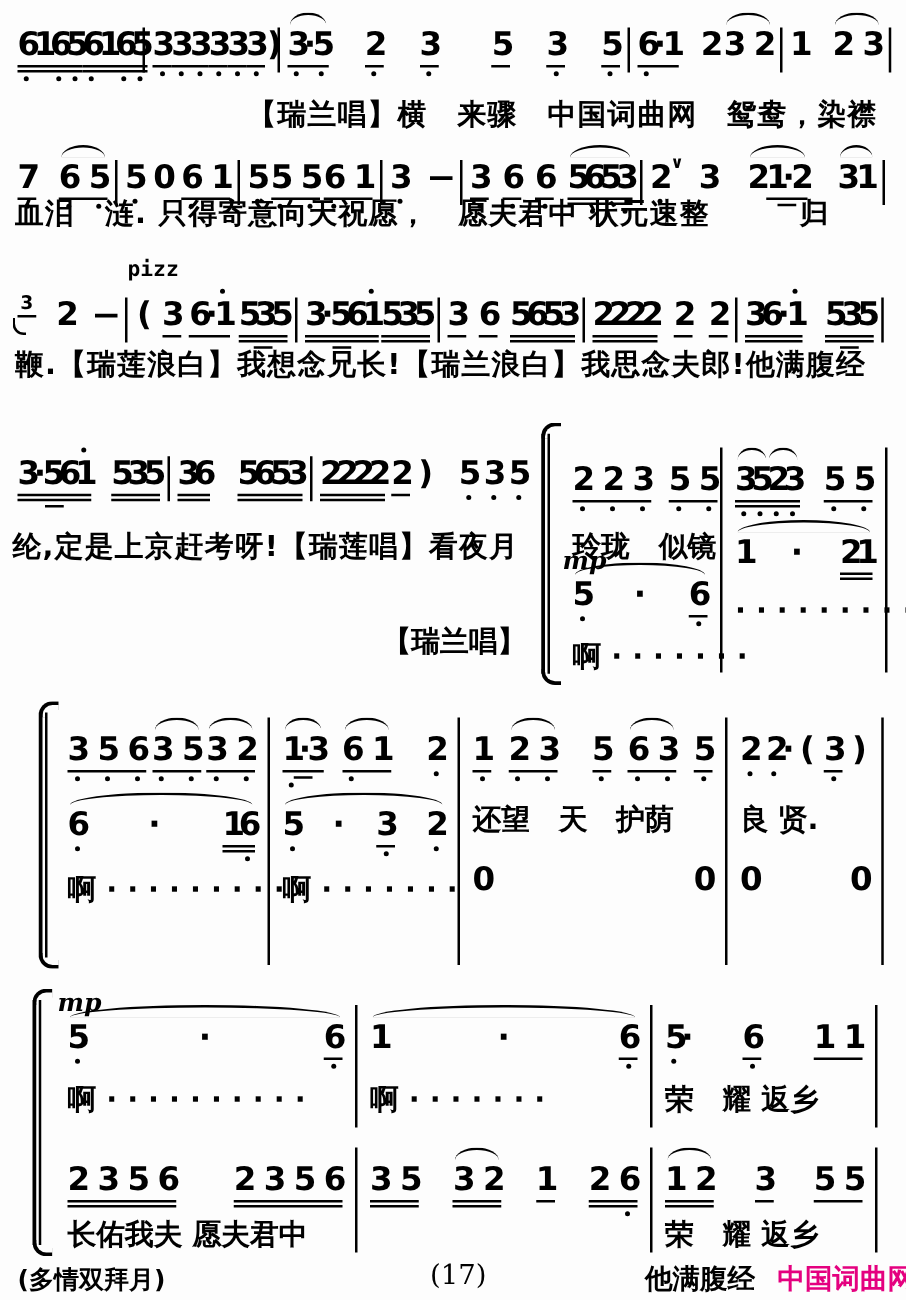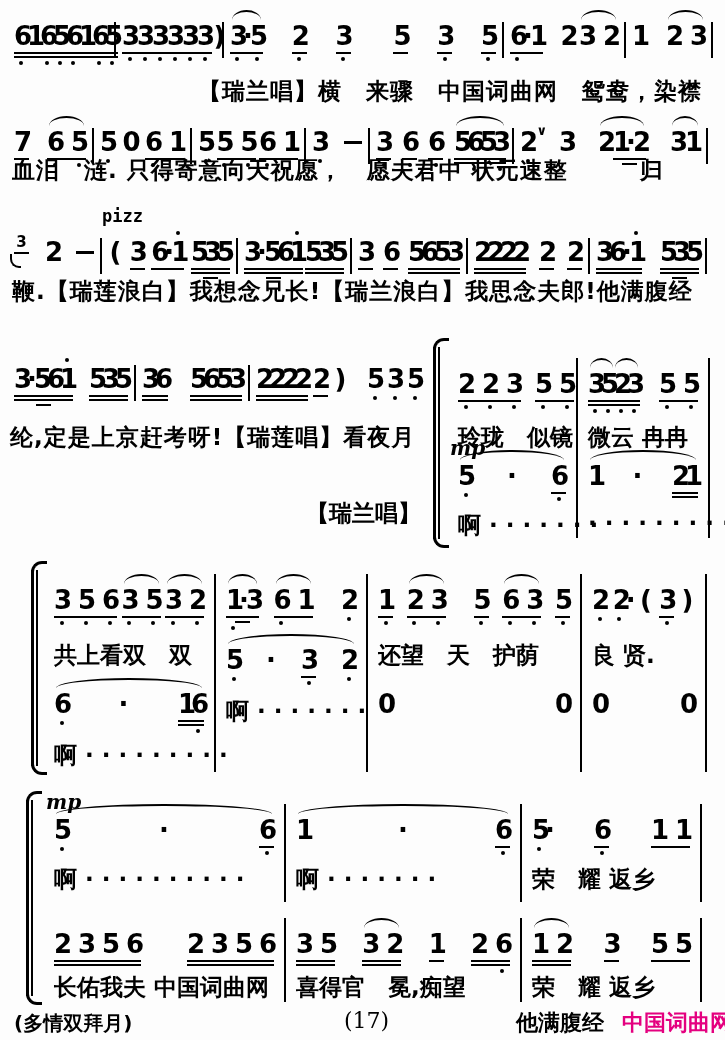--- a/index.html
+++ b/index.html
@@ -963,21 +963,20 @@
                     <i class="dot"></i>
                   </span>
                   <span class="dc" style="width: 9px;"></span>
                   <span class="dc" style="width: 15px;">
                     <i class="dot"></i>
                   </span>
                 </div>
               </span>
             </div>
           </div>
-          <div class="r rl" style="height: 34px;">微云 冉冉</div>
           <div class="r" style="height: 54px;">
             <div class="mrow">
               <span class="grp spread">
                 <span class="tok">
                   <span class="txt">
                     <span class="ch" style="width: 15px;">1</span>
                   </span>
                 </span>
                 <span class="tok">
                   <span class="txt">
@@ -1067,21 +1066,20 @@
                   <span class="dc" style="width: 15px;">
                     <i class="dot"></i>
                   </span>
                 </div>
                 <div class="arcbox">
                   <i></i>
                 </div>
               </span>
             </div>
           </div>
-          <div class="r rl" style="height: 44px;">共上看双　双</div>
           <div class="r" style="height: 56px;">
             <div class="mrow">
               <span class="grp spread">
                 <span class="tok">
                   <span class="txt">
                     <span class="ch" style="width: 15px;">6</span>
                   </span>
                   <div class="dr">
                     <span class="dc" style="width: 15px;">
                       <i class="dot"></i>
@@ -1443,21 +1441,21 @@
                   <span class="ch" style="width: 9px;"> </span>
                   <span class="ch" style="width: 15px;">5</span>
                   <span class="ch" style="width: 9px;"> </span>
                   <span class="ch" style="width: 15px;">6</span>
                 </span>
                 <div class="ul"></div>
                 <div class="ul"></div>
               </span>
             </div>
           </div>
-          <div class="r rl" style="height: 36px;">长佑我夫 中国词曲网</div>
+          <div class="r rl" style="height: 36px;">长佑我夫 愿夫君中</div>
         </div>
         <div class="sysbar split" style="height: 198px;">
           <i style="top: 0px; height: 98px;"></i>
           <i style="top: 114px; height: 84px;"></i>
         </div>
         <div class="syscol" style="width: 234px;">
           <div class="r" style="height: 54px;">
             <div class="mrow">
               <span class="grp spread">
                 <span class="tok">
@@ -1529,21 +1527,20 @@
                 <div class="dr">
                   <span class="dc" style="width: 15px;"></span>
                   <span class="dc" style="width: 9px;"></span>
                   <span class="dc" style="width: 15px;">
                     <i class="dot"></i>
                   </span>
                 </div>
               </span>
             </div>
           </div>
-          <div class="r rl" style="height: 36px;">喜得官　冕,痴望</div>
         </div>
         <div class="sysbar split" style="height: 198px;">
           <i style="top: 0px; height: 98px;"></i>
           <i style="top: 114px; height: 84px;"></i>
         </div>
         <div class="syscol" style="width: 178px;">
           <div class="r" style="height: 54px;">
             <div class="mrow">
               <span class="tok">
                 <span class="txt">

